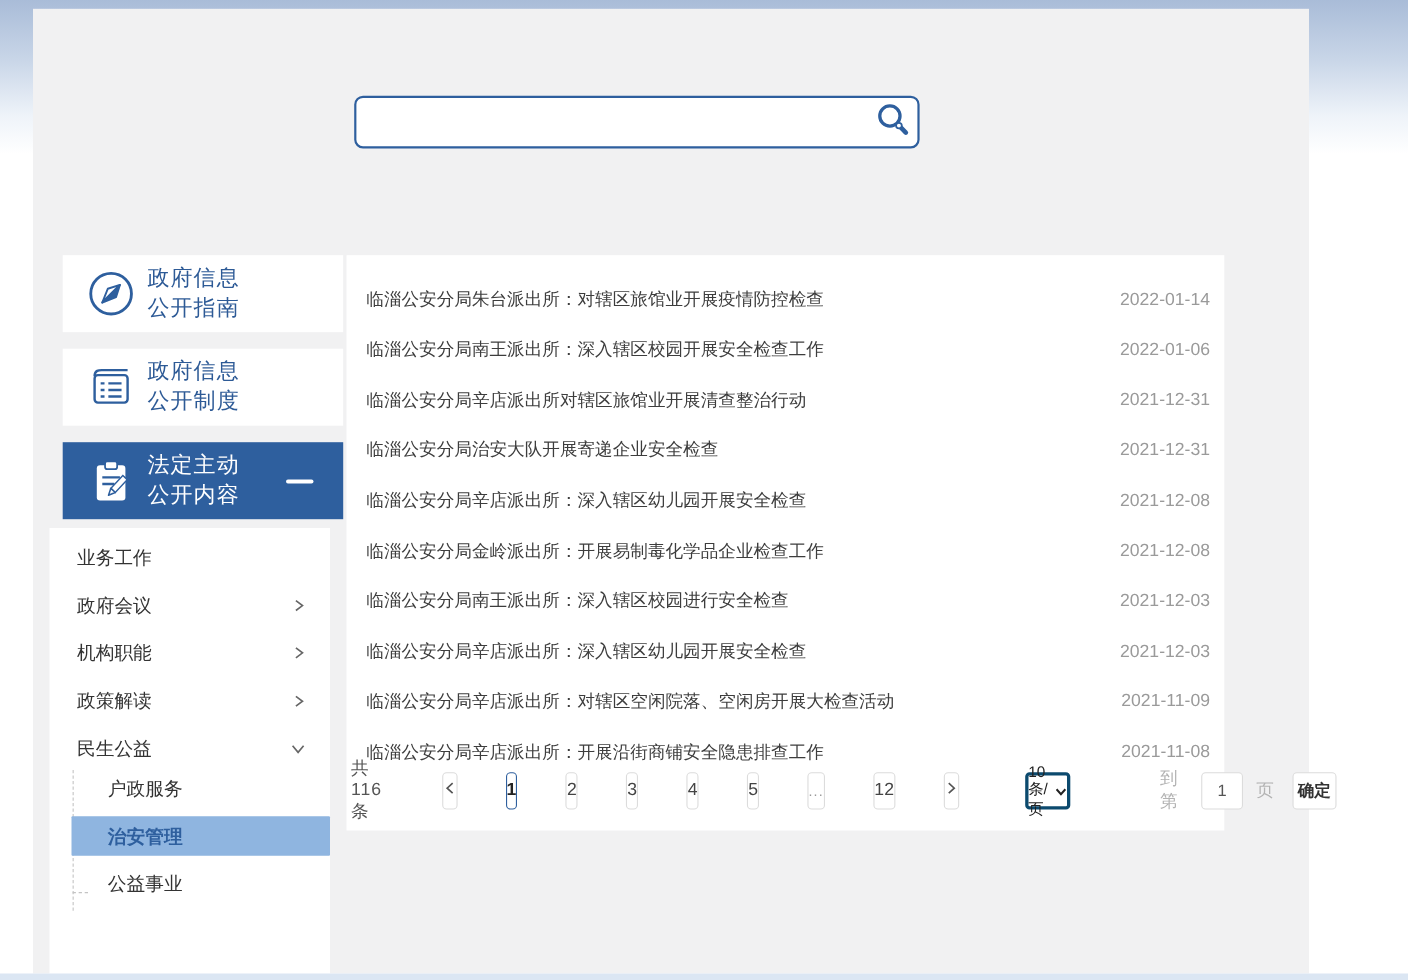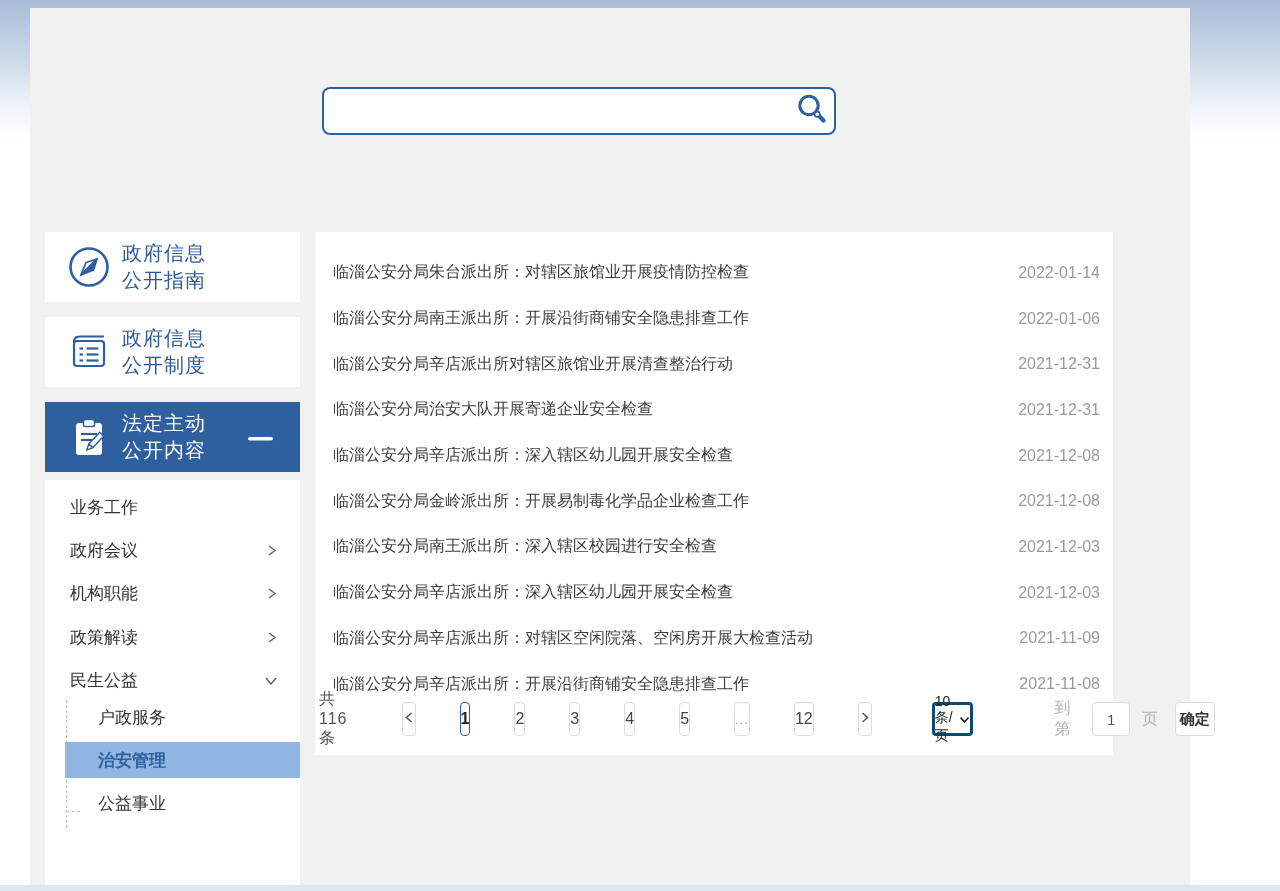--- a/index.html
+++ b/index.html
@@ -12,21 +12,21 @@
 
   
   .search-wrap { position:absolute; left:322px; top:87px; width:514px; height:48px;
                  background:#fff; border:2px solid #2e5f9e; border-radius:8px; display:flex; align-items:center; }
   .search-input { flex:1; height:100%; border:none; outline:none; background:transparent;
                   font-size:16px; padding:0 14px; color:#333; font-family:inherit; }
   .search-btn { width:46px; height:100%; display:flex; align-items:center; justify-content:center; cursor:pointer; }
 
   
   .sidebar { position:absolute; left:45px; top:232px; width:255px; }
-  .side-card { position:absolute; left:0; width:255px; height:70px; background:#fff;
+  .side-card { position:absolute; left:12px; width:255px; height:70px; background:#fff;
                display:flex; align-items:center; cursor:pointer; }
   .side-card .card-icon { width:44px; height:44px; margin-left:22px; flex:0 0 44px; }
   .card-label { margin-left:11px; font-size:20px; line-height:27px; color:#2d5a96; letter-spacing:1px; }
   .side-card.active { background:#2e5f9e; }
   .side-card.active .card-label { color:#fff; }
   .minus-wrap { margin-left:auto; margin-right:26px; }
 
   .menu-panel { position:absolute; left:0; top:248px; width:255px; height:409px; background:#fff; }
   .menu-item { height:43.2px; display:flex; align-items:center; padding:12px 22px 0 25px;
                font-size:17px; color:#333; cursor:pointer; }
@@ -199,21 +199,21 @@
   </div>
 </div>
 
 <div class="main-panel">
   <div class="rows">
     <div class="row">
       <span class="row-title">临淄公安分局朱台派出所：对辖区旅馆业开展疫情防控检查</span>
       <span class="row-date">2022-01-14</span>
     </div>
     <div class="row">
-      <span class="row-title">临淄公安分局南王派出所：开展沿街商铺安全隐患排查工作</span>
+      <span class="row-title">临淄公安分局南王派出所：深入辖区校园开展安全检查工作</span>
       <span class="row-date">2022-01-06</span>
     </div>
     <div class="row">
       <span class="row-title">临淄公安分局辛店派出所对辖区旅馆业开展清查整治行动</span>
       <span class="row-date">2021-12-31</span>
     </div>
     <div class="row">
       <span class="row-title">临淄公安分局治安大队开展寄递企业安全检查</span>
       <span class="row-date">2021-12-31</span>
     </div>

